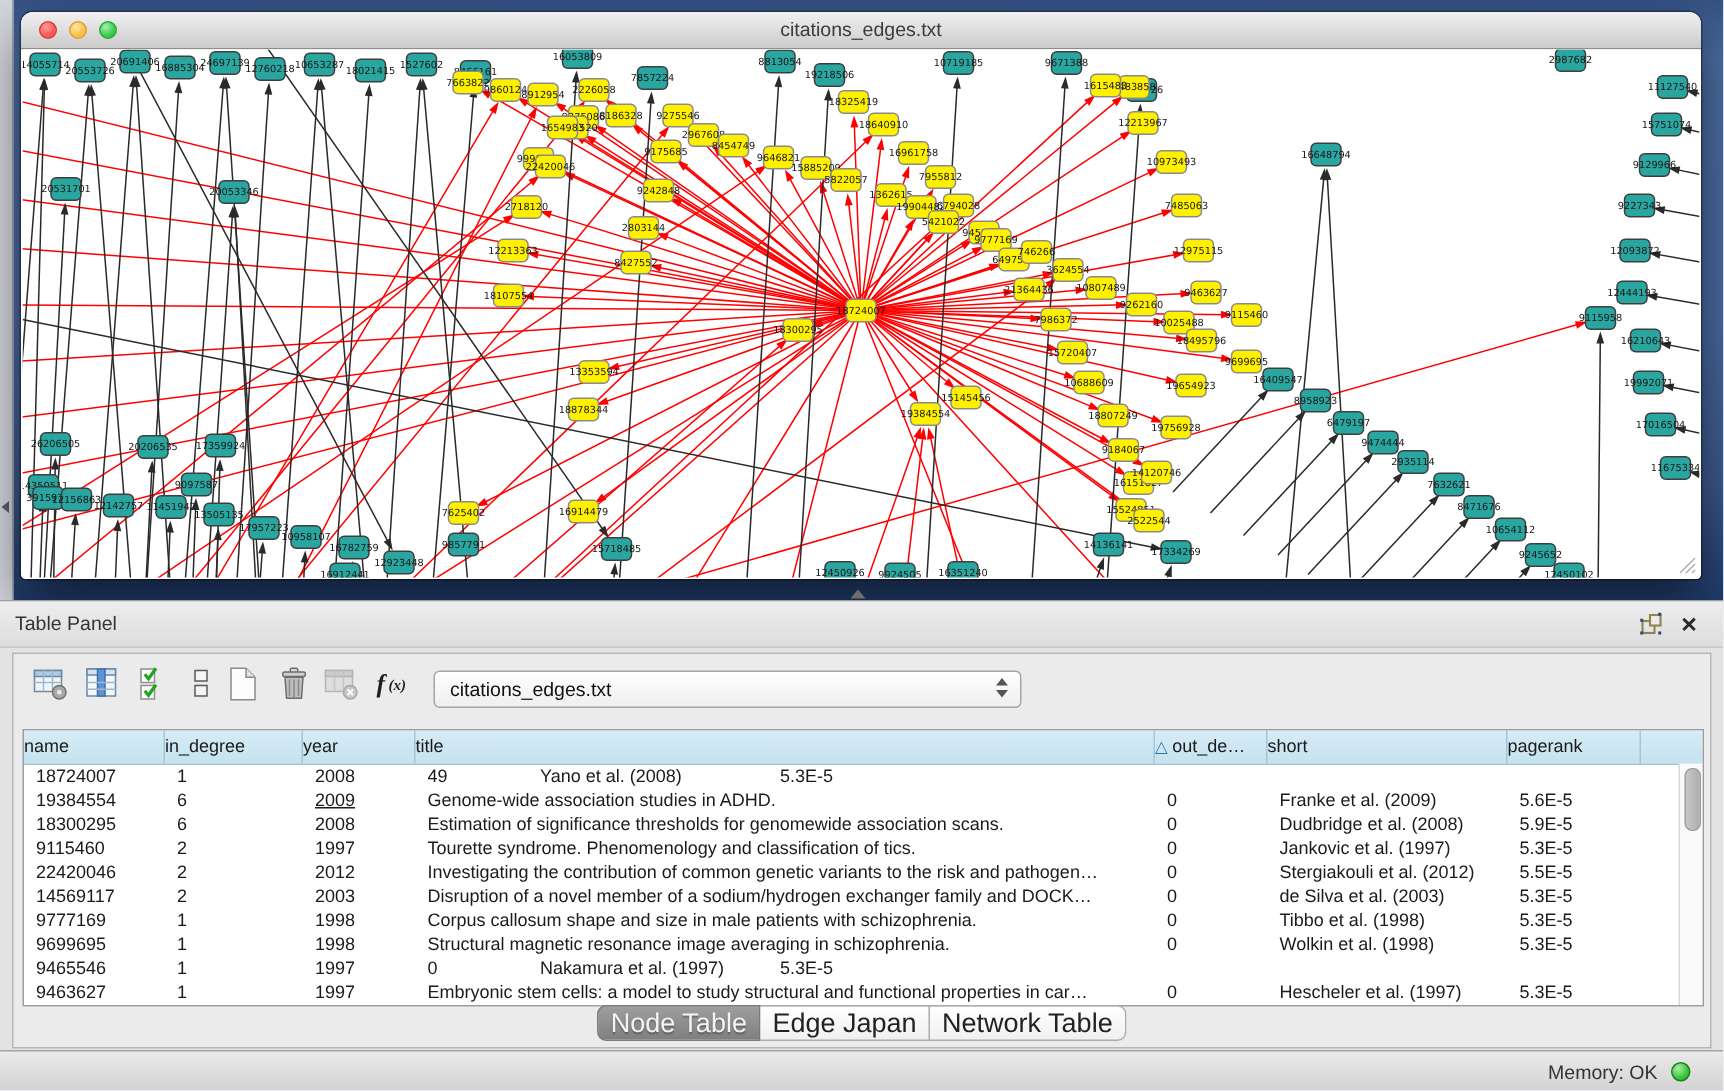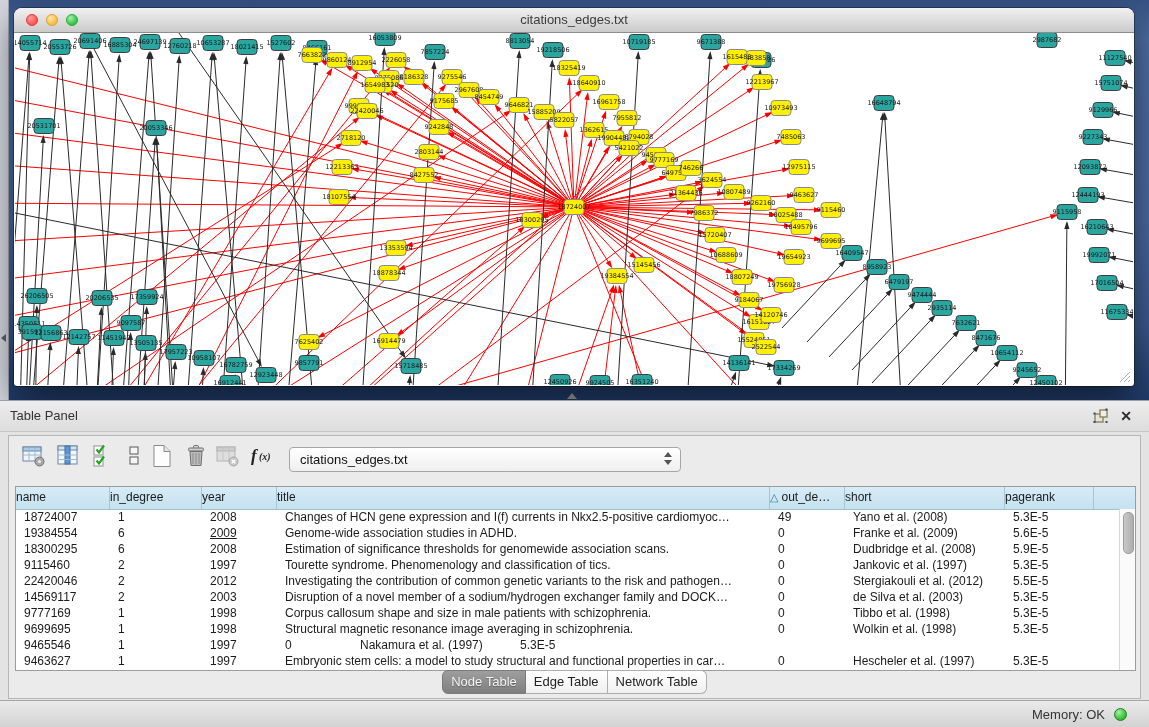--- a/index.html
+++ b/index.html
@@ -60,21 +60,21 @@
   #tbody{position:absolute;left:0;top:22px;right:16px;bottom:0;}
   .tr{display:flex;height:16px;}
   .td{box-sizing:border-box;padding-left:8px;font-size:12px;line-height:16px;color:#1B1B1B;
       overflow:hidden;white-space:nowrap;}
   #vscroll{position:absolute;right:0;top:22px;bottom:0;width:16px;background:#FAFAFA;border-left:1px solid #D8D8D8;box-sizing:border-box;}
   #vthumb{position:absolute;left:3px;top:3px;width:9px;height:40px;border-radius:5px;
       background:linear-gradient(90deg,#C9C9C9,#ADADAD);border:1px solid #9D9D9D;}
 
   
   #tabbar{position:absolute;left:0;bottom:4px;width:100%;display:flex;justify-content:center;}
-  .tab{height:22px;line-height:22px;padding:0 8px;font-size:13px;color:#222;background:linear-gradient(#FFFFFF,#F0F0F0);
+  .tab{height:22px;line-height:22px;padding:0 8px;font-size:18px;color:#222;background:linear-gradient(#FFFFFF,#F0F0F0);
       border:1px solid #ADADAD;border-left:none;cursor:default;}
   .tab:first-child{border-left:1px solid #ADADAD;border-radius:6px 0 0 6px;}
   .tab:last-child{border-radius:0 6px 6px 0;}
   .tab.active{background:linear-gradient(#9E9E9E,#7F7F7F);color:#F3F3F3;border-color:#7A7A7A;text-shadow:0 1px 1px rgba(0,0,0,.3);}
 
   
   #statusbar{position:absolute;left:0;top:700px;width:1149px;height:27px;
     background:linear-gradient(#EAEAEA,#D2D2D2);border-top:1px solid #A6A6A6;}
   #mem-label{position:absolute;right:44px;top:1px;height:27px;line-height:26px;font-size:13px;color:#333;}
   #mem-dot{position:absolute;right:22px;top:7px;width:13px;height:13px;border-radius:50%;
@@ -1079,21 +1079,20 @@
             <div class="th" style="width: 493px;">title</div>
             <div class="th" style="width: 75px;"><span class="sort-tri">△</span>out_de…</div>
             <div class="th" style="width: 160px;">short</div>
             <div class="th" style="width: 89px;">pagerank</div>
           </div>
         <div id="tbody">
             <div class="tr">
               <div class="td" style="width: 94px;">18724007</div>
               <div class="td" style="width: 92px;">1</div>
               <div class="td" style="width: 75px;">2008</div>
-              <div class="td" style="width: 493px;">Changes of HCN gene expression and I(f) currents in Nkx2.5-positive cardiomyoc…</div>
               <div class="td" style="width: 75px;">49</div>
               <div class="td" style="width: 160px;">Yano et al. (2008)</div>
               <div class="td" style="width: 89px;">5.3E-5</div>
             </div>
             <div class="tr">
               <div class="td" style="width: 94px;">19384554</div>
               <div class="td" style="width: 92px;">6</div>
               <div class="td" style="width: 75px; text-decoration: underline;">2009</div>
               <div class="td" style="width: 493px;">Genome-wide association studies in ADHD.</div>
               <div class="td" style="width: 75px;">0</div>
@@ -1172,21 +1171,21 @@
               <div class="td" style="width: 89px;">5.3E-5</div>
             </div>
           </div>
         <div id="vscroll">
           <div id="vthumb"></div>
         </div>
       </div>
 
       <div id="tabbar">
           <div class="tab active">Node Table</div>
-          <div class="tab">Edge Table</div>
+          <div class="tab">Edge Japan</div>
           <div class="tab">Network Table</div>
         </div>
     </div>
   </div>
 
   <div id="statusbar">
     <span id="mem-label">Memory: OK</span>
     <div id="mem-dot"></div>
   </div>
 

